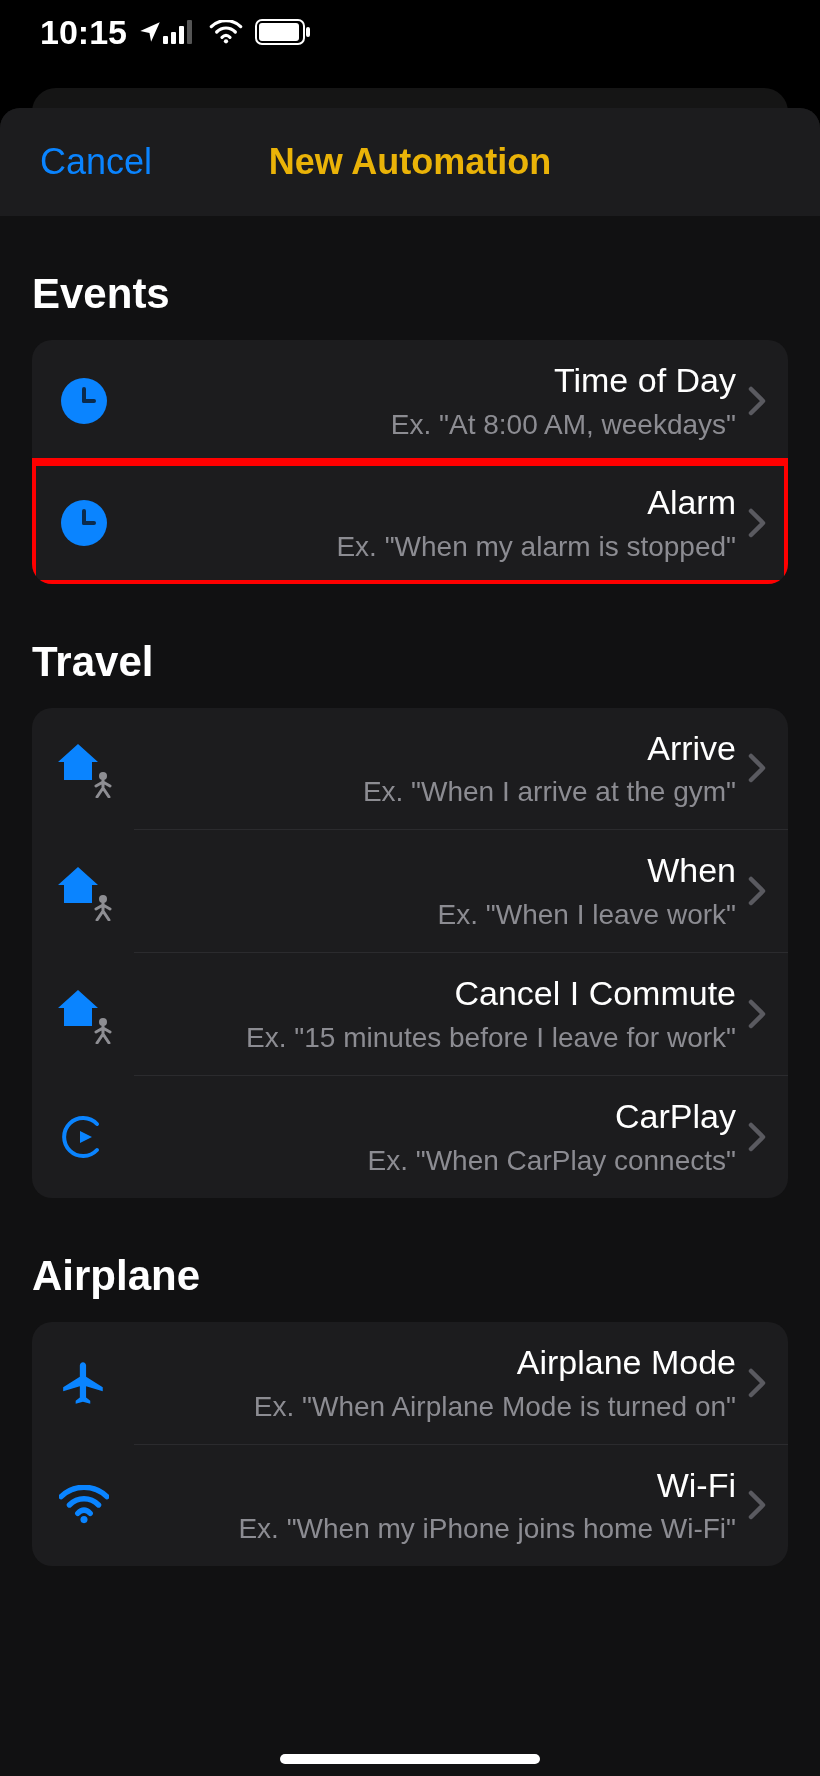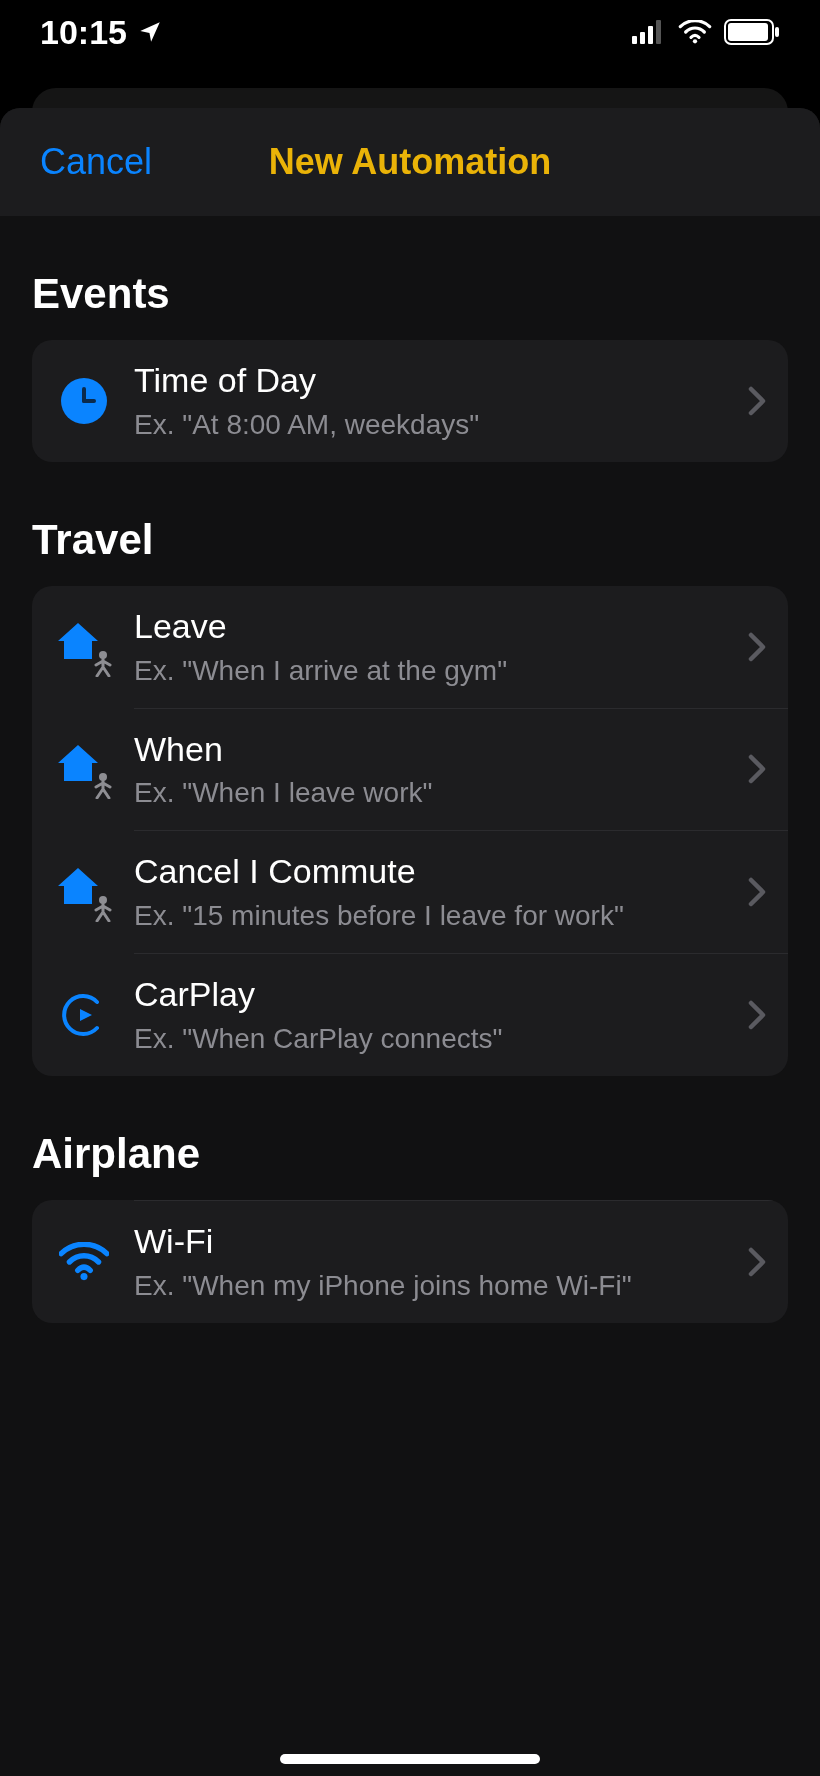--- a/index.html
+++ b/index.html
@@ -8,21 +8,21 @@
       background:#000;
       font-family:-apple-system,"SF Pro Text","Helvetica Neue",Arial,sans-serif;
       color:#fff;
       position:relative;
       overflow:hidden;
     }
 
     
     .status-bar {
       height:64px;
-      display:flex; align-items:center; justify-content:space-between;
+      display:flex; align-items:center; 
       padding:0 40px 0 40px;
       font-size:34px; font-weight:600;
     }
     .status-left { display:flex; align-items:center; gap:10px; }
     .status-right { display:flex; align-items:center; gap:12px; }
     .loc-arrow { display:inline-block; }
 
     
     .under-sheet {
       position:absolute; left:32px; right:32px; top:88px; height:40px;
@@ -66,21 +66,21 @@
     .row {
       display:flex; align-items:center;
       padding:20px 22px 20px 18px;
       min-height:118px;
       position:relative;
     }
     .row .icon-wrap {
       width:68px; flex:0 0 68px;
       display:flex; align-items:center; justify-content:center;
     }
-    .row .texts { flex:1 1 auto; min-width:0; padding-left:16px; }
+    .row .texts { flex:1 1 auto; min-width:0; padding-left:16px;text-align:right; }
     .row .title { font-size:34px; font-weight:500; color:#fff; line-height:1.2; }
     .row .sub   { font-size:28px; color:#8c8c92; margin-top:6px; line-height:1.25; }
     .row .chev  { flex:0 0 auto; margin-left:12px; color:#5a5a60; }
 
     .sep { height:1px; background:#2b2b2e; margin-left:102px; }
 
     .highlight-row {
       outline:8px solid #ff0000;
       outline-offset:-4px;
     }
@@ -169,38 +169,52 @@
         <div class="texts">
           <div class="title">Time of Day</div>
           <div class="sub">Ex. "At 8:00 AM, weekdays"</div>
         </div>
         <span class="chev">
           <svg width="18" height="30" viewBox="0 0 12 20" fill="none" stroke="#5a5a60" stroke-width="3" stroke-linecap="round" stroke-linejoin="round">
               <path d="M2 2 L10 10 L2 18"></path>
             </svg>
         </span>
       </div>
+      <div class="row highlight-row">
+        <div class="icon-wrap">
+            <div class="clock-icon"></div>
+          </div>
+        <div class="texts">
+          <div class="title">Alarm</div>
+          <div class="sub">Ex. "When my alarm is stopped"</div>
+        </div>
+        <span class="chev">
+          <svg width="18" height="30" viewBox="0 0 12 20" fill="none" stroke="#5a5a60" stroke-width="3" stroke-linecap="round" stroke-linejoin="round">
+              <path d="M2 2 L10 10 L2 18"></path>
+            </svg>
+        </span>
+      </div>
     </div>
 
     <div class="section-title">Travel</div>
     <div class="card">
       <div class="row">
         <div class="icon-wrap">
           <div class="home-person">
             <svg class="home-svg" width="44" height="40" viewBox="0 0 44 40">
                 <path fill="#0a84ff" d="M22 2 L42 20 H36 V38 H8 V20 H2 Z"></path>
               </svg>
             <svg class="person-svg" width="22" height="26" viewBox="0 0 22 26" fill="#8e8e93">
                 <circle cx="11" cy="4" r="4"></circle>
                 <path d="M11 8 L11 16 M11 10 L4 14 M11 10 L18 14 M11 16 L5 25 M11 16 L17 25" stroke="#8e8e93" stroke-width="3" stroke-linecap="round"></path>
               </svg>
           </div>
         </div>
         <div class="texts">
-          <div class="title">Leave</div>
+          <div class="title">Arrive</div>
           <div class="sub">Ex. "When I arrive at the gym"</div>
         </div>
         <span class="chev">
           <svg width="18" height="30" viewBox="0 0 12 20" fill="none" stroke="#5a5a60" stroke-width="3" stroke-linecap="round" stroke-linejoin="round">
               <path d="M2 2 L10 10 L2 18"></path>
             </svg>
         </span>
       </div>
       <div class="sep"></div>
       <div class="row">
@@ -265,20 +279,38 @@
         <span class="chev">
           <svg width="18" height="30" viewBox="0 0 12 20" fill="none" stroke="#5a5a60" stroke-width="3" stroke-linecap="round" stroke-linejoin="round">
               <path d="M2 2 L10 10 L2 18"></path>
             </svg>
         </span>
       </div>
     </div>
 
     <div class="section-title">Airplane</div>
     <div class="card">
+      <div class="row">
+        <div class="icon-wrap">
+          <span>
+            <svg width="50" height="50" viewBox="0 0 24 24" fill="#0a84ff">
+                <path d="M21 16v-2l-8-5V3.5c0-.83-.67-1.5-1.5-1.5S10 2.67 10 3.5V9l-8 5v2l8-2.5V19l-2 1.5V22l3.5-1 3.5 1v-1.5L13 19v-5.5l8 2.5z"></path>
+              </svg>
+          </span>
+        </div>
+        <div class="texts">
+          <div class="title">Airplane Mode</div>
+          <div class="sub">Ex. "When Airplane Mode is turned on"</div>
+        </div>
+        <span class="chev">
+          <svg width="18" height="30" viewBox="0 0 12 20" fill="none" stroke="#5a5a60" stroke-width="3" stroke-linecap="round" stroke-linejoin="round">
+              <path d="M2 2 L10 10 L2 18"></path>
+            </svg>
+        </span>
+      </div>
       <div class="sep"></div>
       <div class="row">
         <div class="icon-wrap">
           <span>
             <svg width="50" height="40" viewBox="0 0 24 18" fill="none" stroke="#0a84ff" stroke-width="2.6" stroke-linecap="round">
               <path d="M1 5 C7 -1 17 -1 23 5"></path>
               <path d="M5 9 C9 5 15 5 19 9"></path>
               <path d="M9 13 C11 11 13 11 15 13"></path>
               <circle cx="12" cy="16" r="1.7" fill="#0a84ff" stroke="none"></circle>
             </svg>

